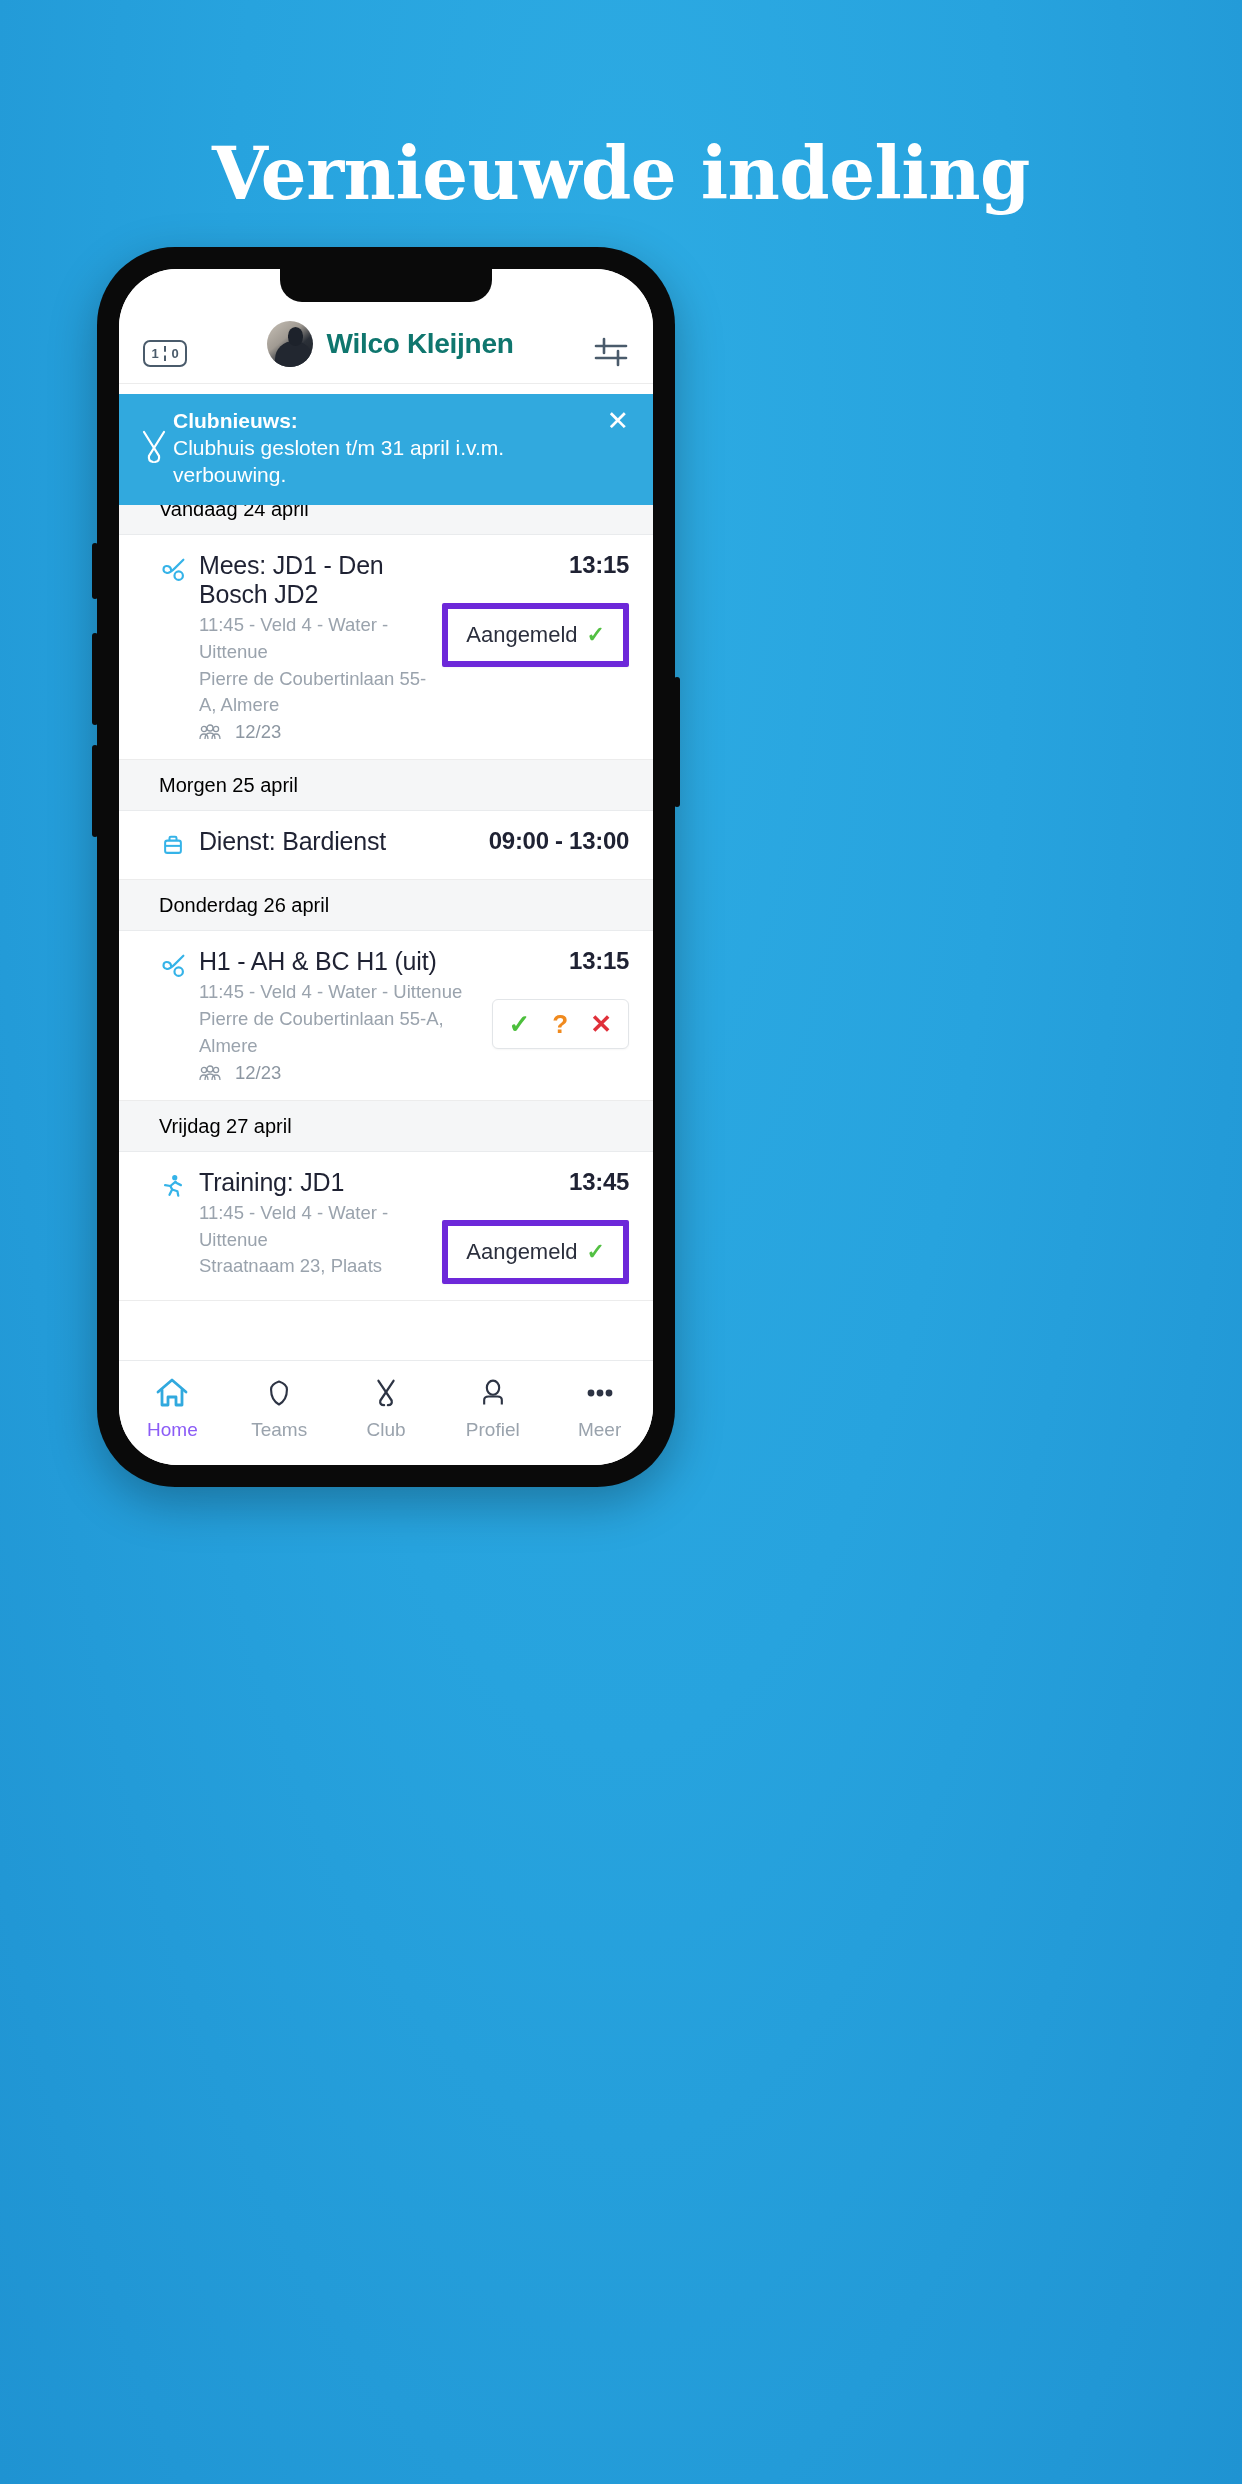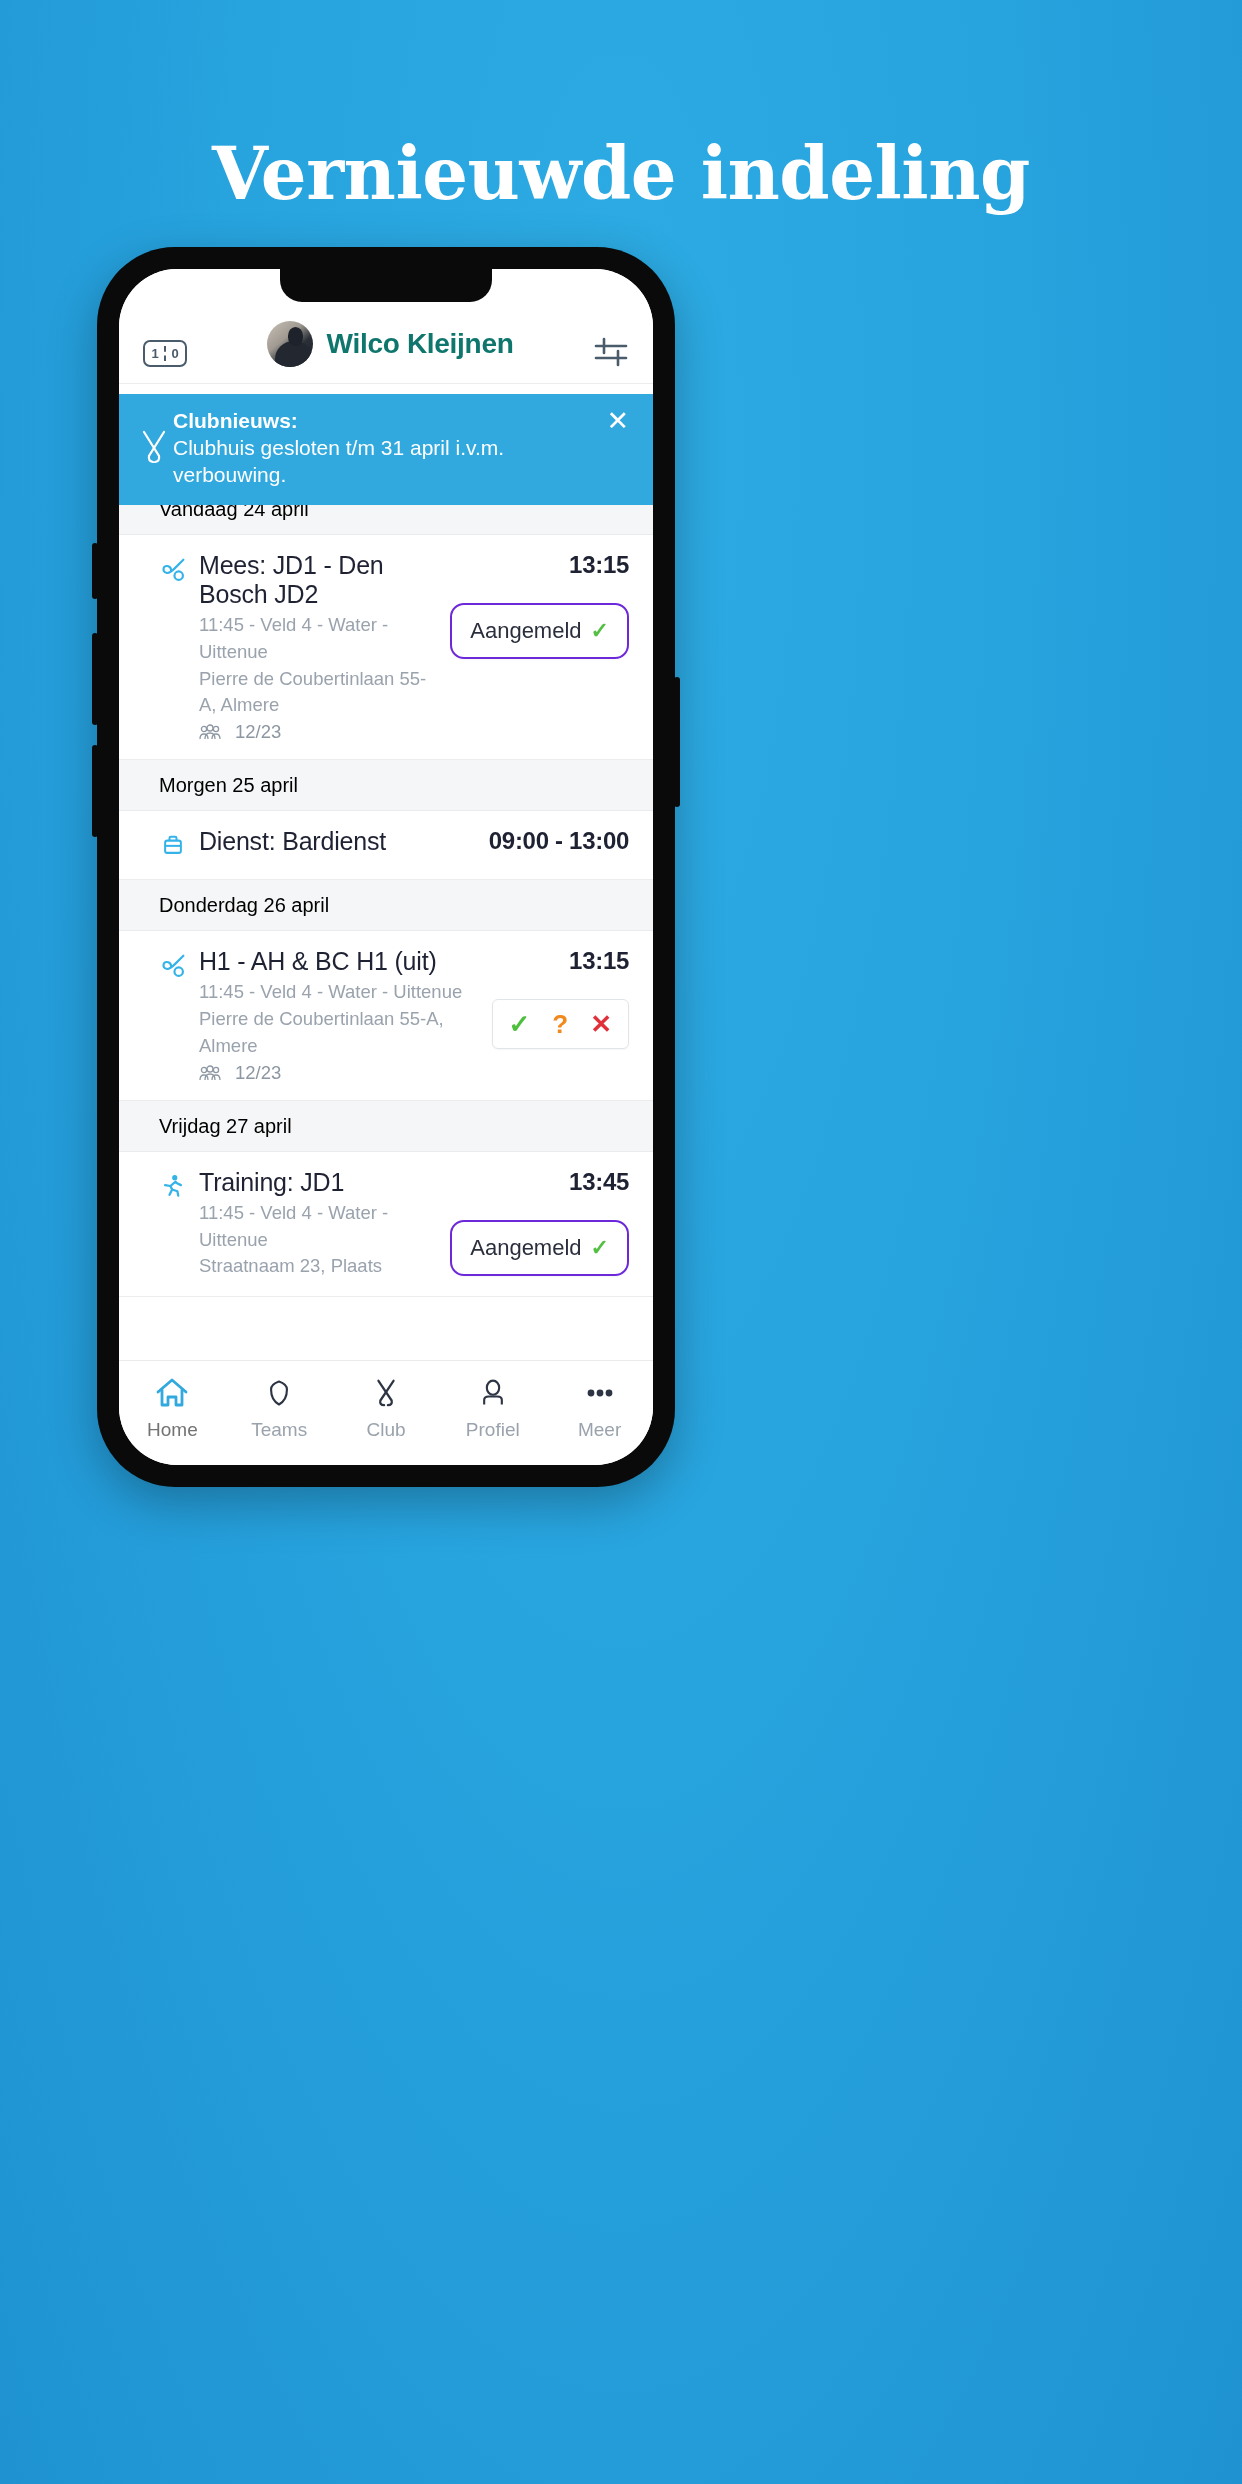--- a/index.html
+++ b/index.html
@@ -190,22 +190,22 @@
     display:flex; flex-direction:column; align-items:flex-end;
     margin-left:10px;
   }
   .event-time {
     font-size:24px; font-weight:bold; color:#1f2233;
     white-space:nowrap;
     letter-spacing:-0.3px;
   }
   .btn-signed {
     margin-top:24px;
-    border:2px solid #6d28d9;
-    border-radius:14px;
+    border:6px solid #6d28d9;
+    border-radius:2px;
     background:#ffffff;
     padding:13px 18px;
     font-size:22px; color:#2b2f3d;
     display:flex; align-items:center; gap:9px;
     white-space:nowrap;
     box-shadow:0 1px 2px rgba(0,0,0,0.04);
   }
   .btn-signed .tick { color:#53c043; font-size:22px; font-weight:bold; }
   .rsvp-group {
     margin-top:24px;
@@ -232,21 +232,21 @@
   }
   .nav-item {
     flex:1;
     display:flex; flex-direction:column;
     align-items:center; gap:6px;
   }
   .nav-item .nav-ico { height:40px; display:flex; align-items:center; }
   .nav-item .nav-label {
     font-size:19px; color:#9aa3ad;
   }
-  .nav-item.active .nav-label { color:#737373; }
+  .nav-item.active .nav-label { color:#8b5cf6; }
 </style>
 </head>
 <body>
 
 <div class="hero-title">Vernieuwde indeling</div>
 
 <div class="phone">
   <div class="side-btn left1"></div>
   <div class="side-btn left2"></div>
   <div class="side-btn left3"></div>

